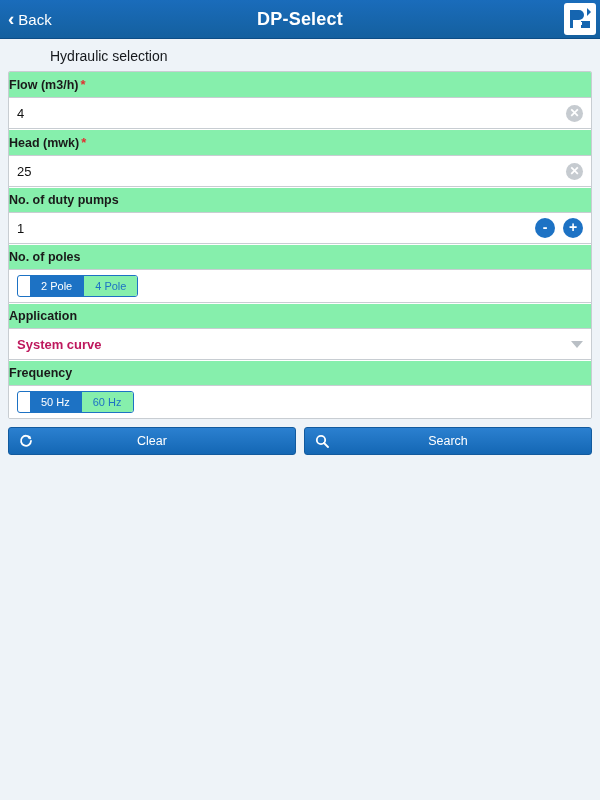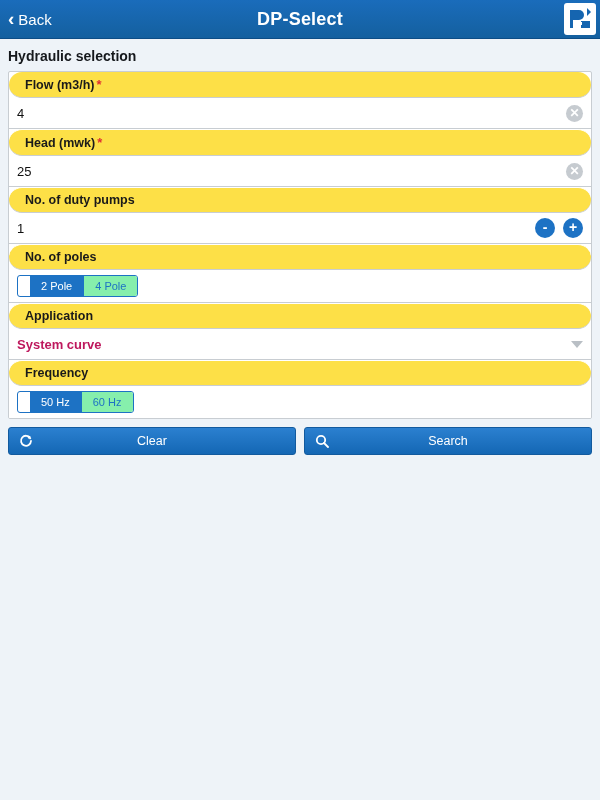--- a/index.html
+++ b/index.html
@@ -64,43 +64,43 @@
     display: flex;
     align-items: center;
     justify-content: center;
     cursor: pointer;
   }
   .nav-logo svg { display:block; }
 
   
   .page-title {
     font-size: 14px;
-    font-weight: bold;
+    font-weight: normal;
     color: #15181c;
     padding: 9px 8px 7px 8px;
     background: #eef3f8;
+    margin-left: 42px;
   }
 
   
   .form {
     margin: 0 8px;
     border: 1px solid #c8cdd2;
     border-radius: 2px;
     overflow: hidden;
     background: #ffffff;
   }
   .row-label {
-    background: #fde047;
+    background: #86efac;
     border-bottom: 1px solid #c8cdd2;
     border-top: 1px solid #ffffff;
-    padding: 5px 16px;
+    padding: 5px 0;
     font-size: 12.5px;
     color: #1a1a1a;
     font-weight: bold;
-    border-radius: 13px;
   }
   .row-label:first-child { border-top: none; }
   .req { color: #e03030; font-size: 13px; padding-left: 2px; }
 
   .row-field {
     background: #ffffff;
     border-bottom: 1px solid #c8cdd2;
     min-height: 30px;
     display: flex;
     align-items: center;

